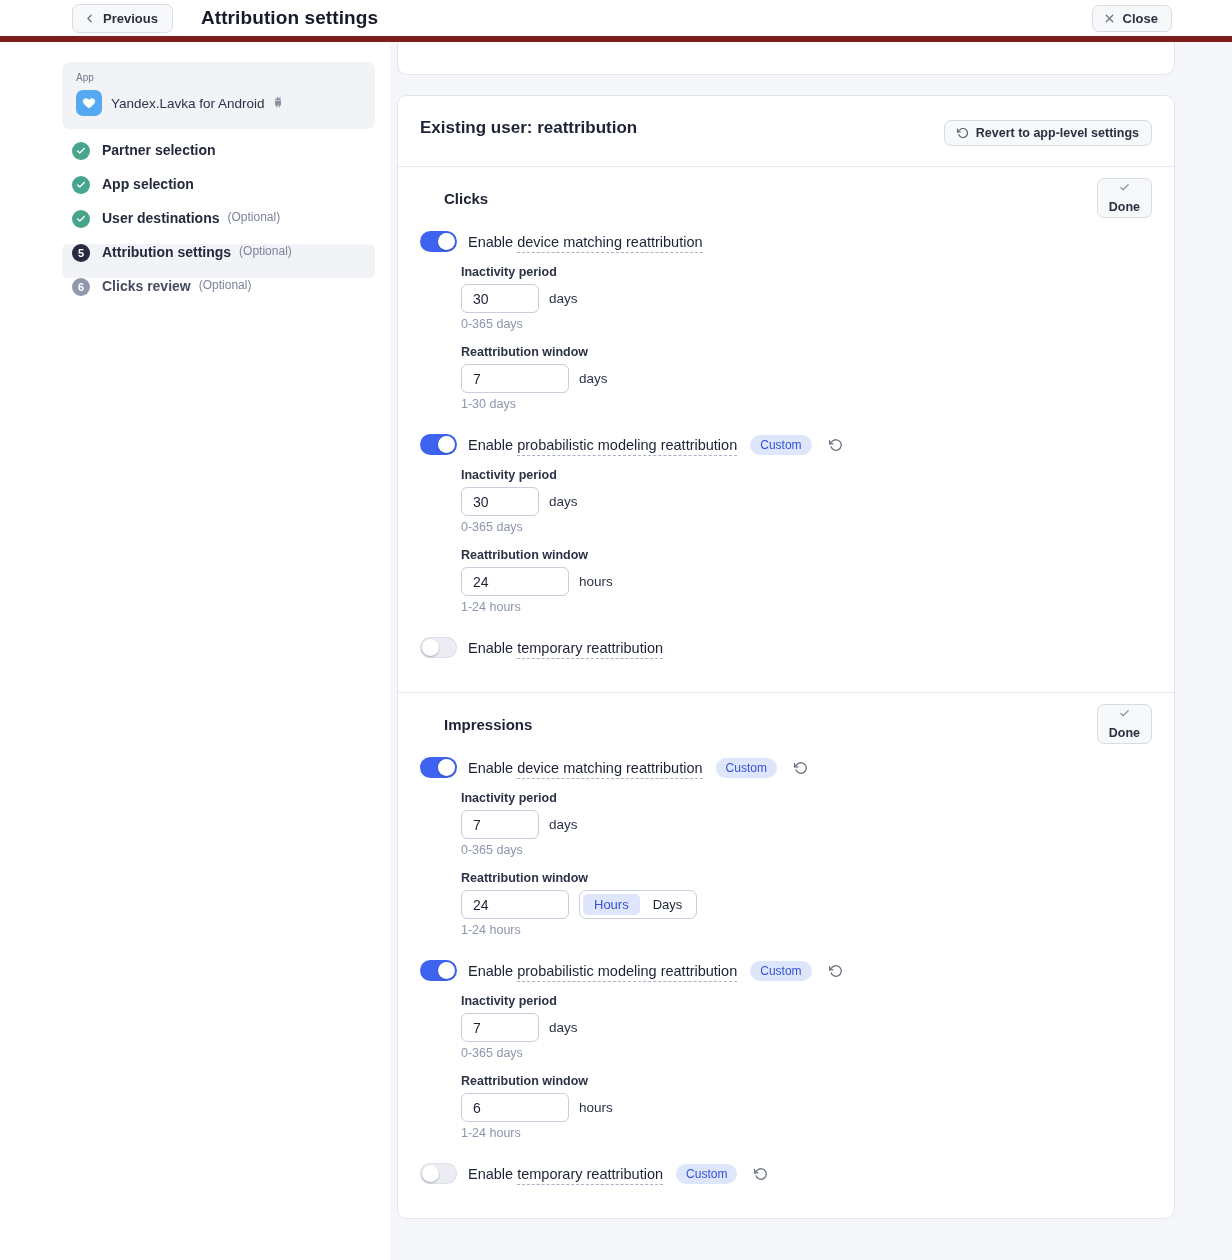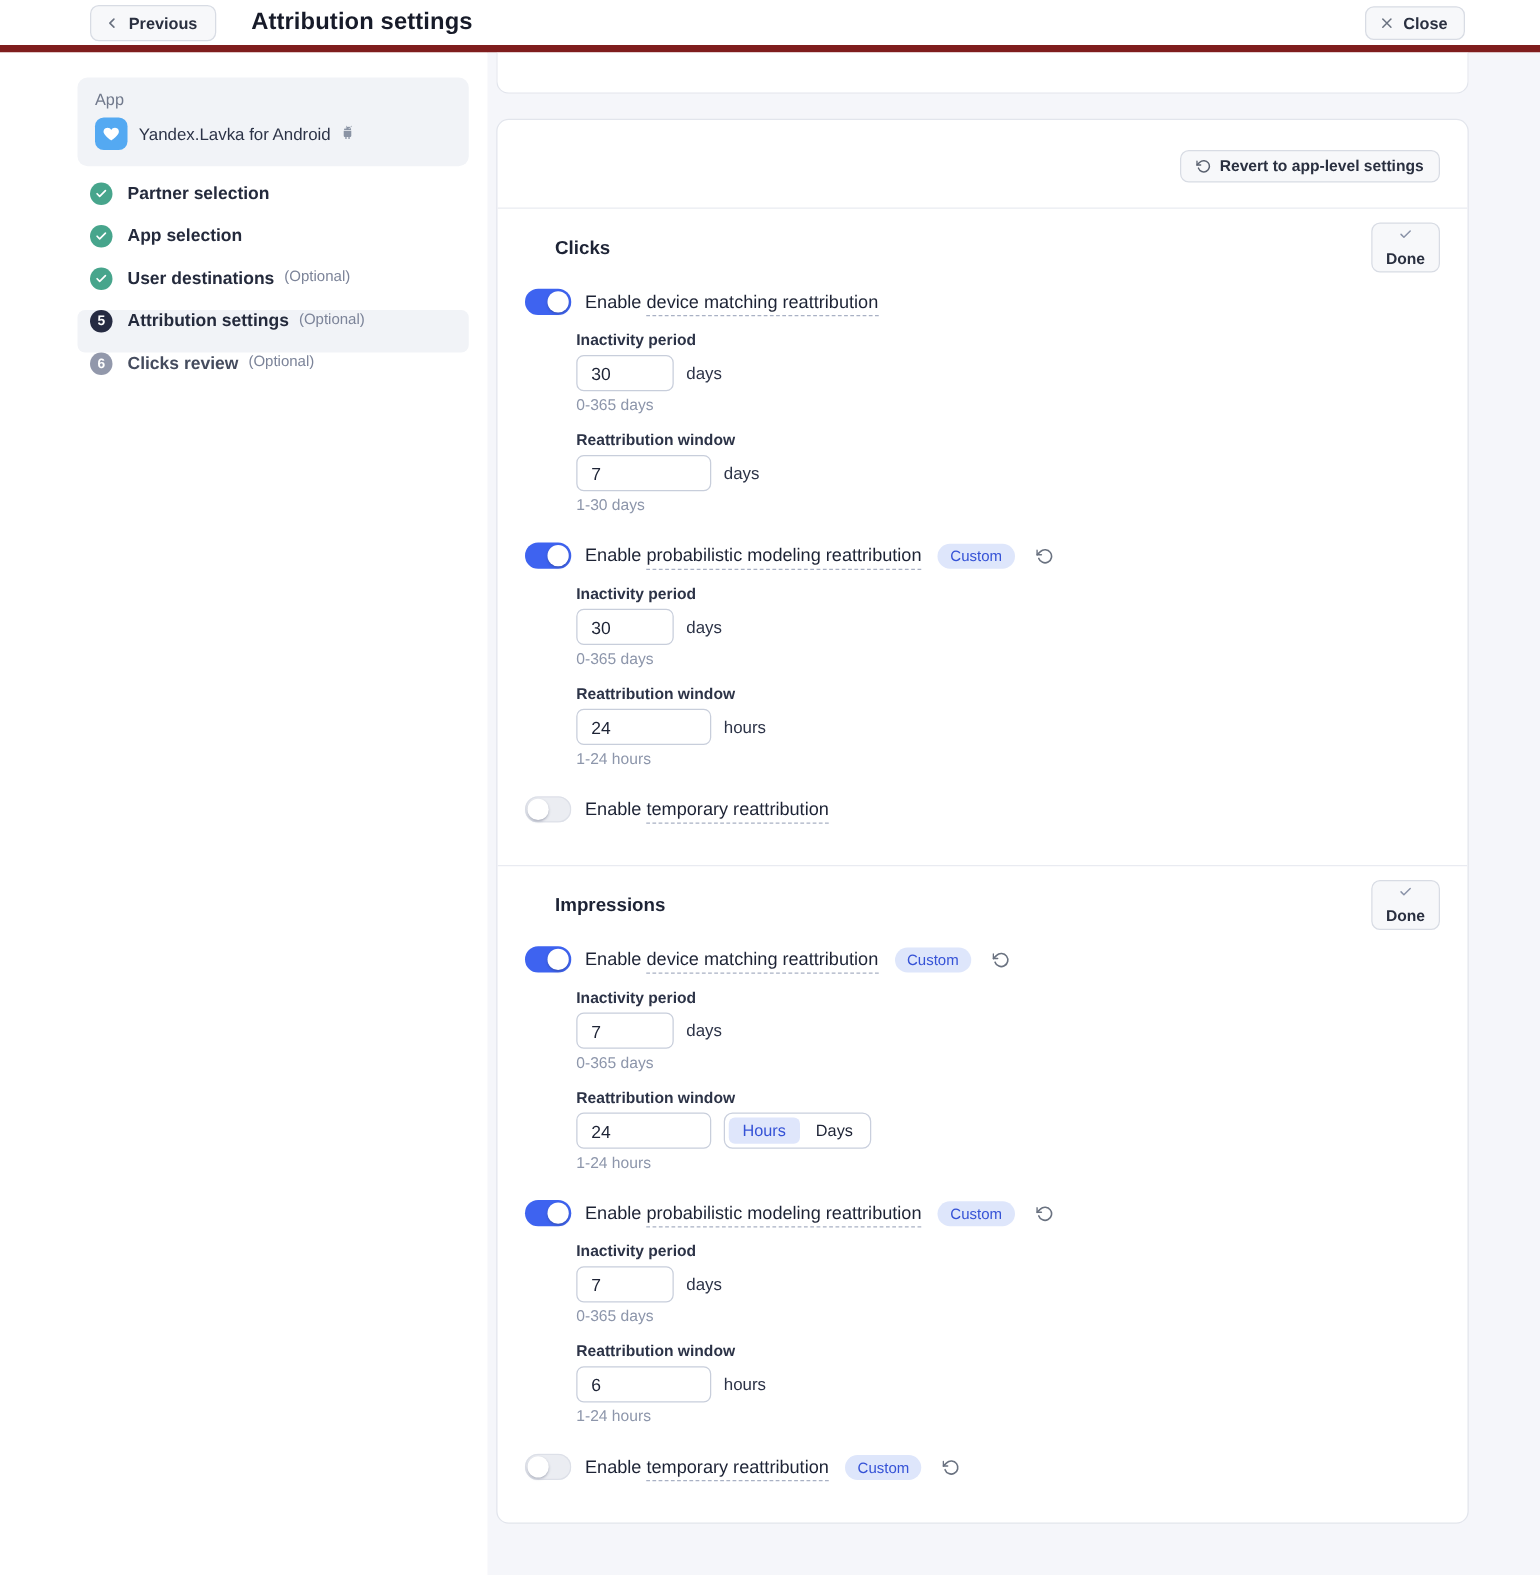--- a/index.html
+++ b/index.html
@@ -17,21 +17,21 @@
   .topbar-title { margin-left:28px; font-size:19px; font-weight:bold; color:#171b29; letter-spacing:.1px; }
   .btn-close { margin-left:auto; padding:5px 13px 5px 10px; font-size:13px; }
 
   
   .main { display:flex; height:1218px; }
   .sidebar { width:390px; background:#fff; padding:20px 15px 0 62px; flex:none; }
   .content { flex:1; background:#f5f6fa; padding:0 57px 0 7px; overflow:hidden; }
 
   
   .app-card { background:#f1f3f7; border-radius:8px; padding:10px 14px 13px; }
-  .app-label { font-size:13px; color:#71798c; }
+  .app-label { font-size:10px; color:#71798c; }
   .app-row { display:flex; align-items:center; gap:9px; margin-top:7px; }
   .app-icon { width:26px; height:26px; border-radius:7px; background:#54a9f2;
               display:flex; align-items:center; justify-content:center; flex:none; }
   .app-name { font-size:13.5px; color:#2c3347; display:flex; align-items:center; gap:6px; }
   .steps { margin-top:13px; }
   .step { display:flex; align-items:flex-start; gap:12px; height:34px; padding:0 10px;
           border-radius:6px; cursor:pointer; }
   .step.active { background:#f1f3f7; }
   .step-dot { width:18px; height:18px; border-radius:50%; flex:none;
               display:flex; align-items:center; justify-content:center;
@@ -180,20 +180,21 @@
     </nav>
   </aside>
 
   <main class="content">
     <div class="card-partial"></div>
 
     <div class="card">
 
       <div class="panel-head">
         <div>
+          <h2 class="panel-title">Existing user: reattribution</h2>
         </div>
         <button class="btn btn-revert">
           <span>
             <svg width="12" height="12" viewBox="0 0 24 24" fill="none" stroke="#5b6270" stroke-width="2.4" stroke-linecap="round" stroke-linejoin="round">
                 <polyline points="1 4 1 10 7 10"></polyline>
                 <path d="M3.51 15a9 9 0 1 0 2.13-9.36L1 10"></path>
               </svg>
           </span>
           <span>Revert to app-level settings</span>
         </button>

